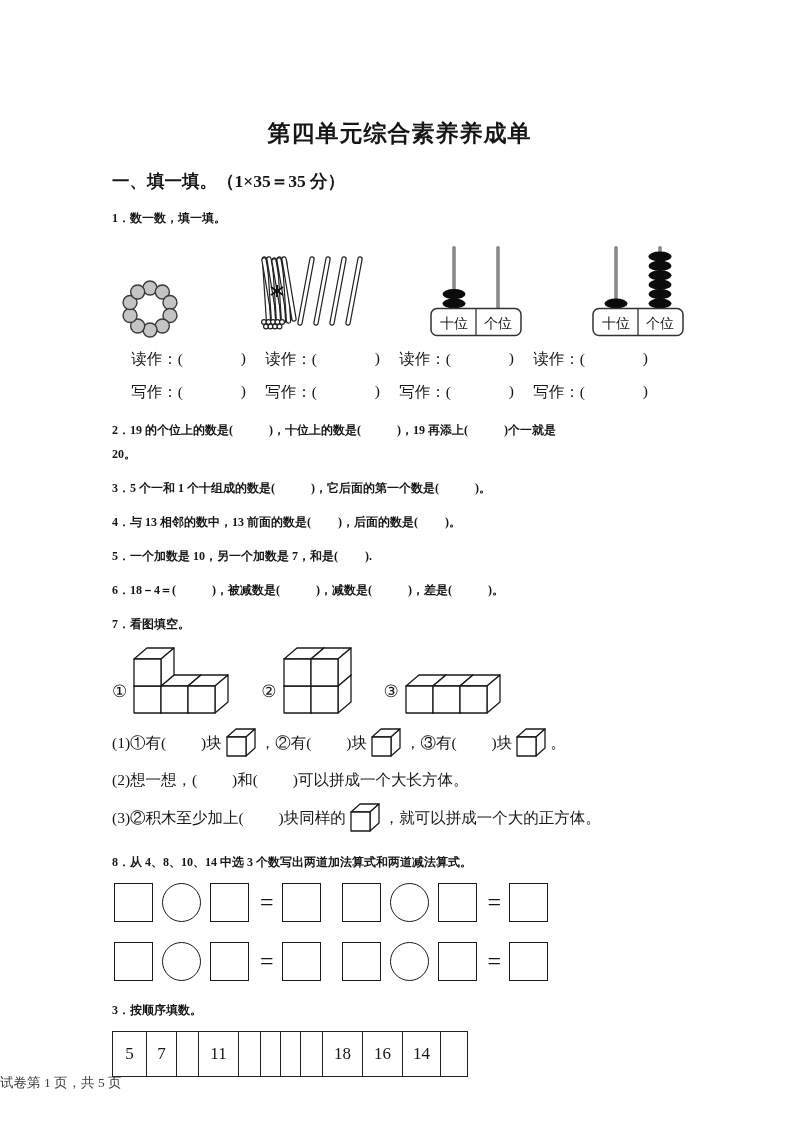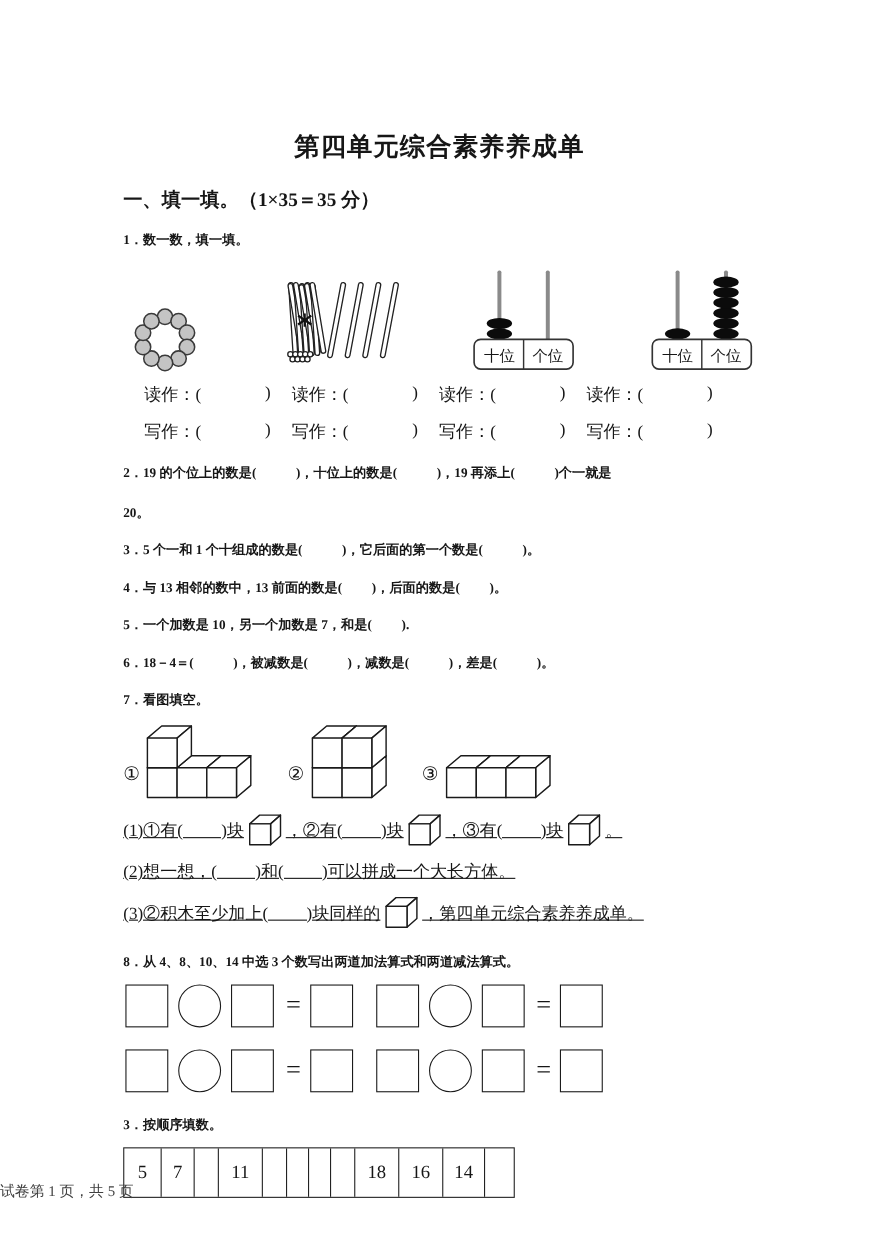--- a/index.html
+++ b/index.html
@@ -21,21 +21,21 @@
   .pic.counter1{margin-left:58px;}
   .pic.counter2{margin-left:66px;}
   .blank-row{display:flex;font-size:15.5px;margin-bottom:12px;}
   .blank-item{width:134px;display:flex;justify-content:flex-end;}
   .blank-item .sp{display:inline-block;width:58px;}
   
   .figs-row{display:flex;align-items:flex-end;margin:0 0 10px 0;}
   .figitem{display:flex;align-items:flex-end;}
   .figitem .circled{font-size:17px;margin-right:4px;padding-bottom:14px;}
   .figitem + .figitem{margin-left:30px;}
-  .subq{display:flex;align-items:center;font-size:15.5px;margin-bottom:10px;white-space:pre-wrap;flex-wrap:wrap;text-decoration:underline;}
+  .subq{display:flex;align-items:center;font-size:15.5px;margin-bottom:10px;white-space:pre-wrap;flex-wrap:wrap;}
   .cube-slot{display:inline-flex;align-items:center;margin:0 2px;}
   
   .eq-row{display:flex;align-items:center;margin:4px 0 20px 2px;}
   .eq-row .bx{width:37px;height:37px;border:1.7px solid #1b1b1b;background:#fff;margin-right:9px;flex:none;}
   .eq-row .ci{width:37px;height:37px;border:1.7px solid #1b1b1b;border-radius:50%;background:#fff;margin-right:9px;flex:none;}
   .eq-row .eqs{font-size:24px;margin:0 8px 0 2px;font-weight:400;}
   .eq-row .gp{width:12px;flex:none;}
   
   .seq-table{display:flex;border:1.7px solid #222;width:max-content;margin-top:4px;}
   .seq-cell{border-right:1.4px solid #222;height:44px;display:flex;align-items:center;justify-content:center;font-size:17px;box-sizing:border-box;}
@@ -183,21 +183,21 @@
         <span class="sp"></span>
         <span>)</span>
       </div>
     <div class="blank-item">
         <span>写作：(</span>
         <span class="sp"></span>
         <span>)</span>
       </div>
   </div>
 
-  <div class="q" style="margin-bottom:18px">2．19 的个位上的数是(            )，十位上的数是(            )，19 再添上(            )个一就是</div>
+  <div class="q" style="margin-bottom:6px">2．19 的个位上的数是(            )，十位上的数是(            )，19 再添上(            )个一就是</div>
   <div class="q">20。</div>
   <div class="q">3．5 个一和 1 个十组成的数是(            )，它后面的第一个数是(            )。</div>
   <div class="q">4．与 13 相邻的数中，13 前面的数是(         )，后面的数是(         )。</div>
   <div class="q">5．一个加数是 10，另一个加数是 7，和是(         ).</div>
   <div class="q">6．18－4＝(            )，被减数是(            )，减数是(            )，差是(            )。</div>
   <div class="q tight">7．看图填空。</div>
 
   <div class="figs-row">
     <div class="figitem">
       <span class="circled">①</span>
@@ -269,21 +269,21 @@
           <polygon fill="#fff" stroke="#1a1a1a" stroke-width="1.3" stroke-linejoin="round" points="22,11 31,3 31,22 22,30"></polygon>
           <rect fill="#fff" stroke="#1a1a1a" stroke-width="1.3" stroke-linejoin="round" x="3" y="11" width="19" height="19"></rect>
         </svg></span><span>。</span>
   </div>
   <div class="subq">(2)想一想，(         )和(         )可以拼成一个大长方体。</div>
   <div class="subq" style="margin-bottom:18px">
     <span>(3)②积木至少加上(         )块同样的</span><span class="cube-slot"><svg width="34" height="34" viewBox="0 0 34 34">
           <polygon fill="#fff" stroke="#1a1a1a" stroke-width="1.3" stroke-linejoin="round" points="3,11 12,3 31,3 22,11"></polygon>
           <polygon fill="#fff" stroke="#1a1a1a" stroke-width="1.3" stroke-linejoin="round" points="22,11 31,3 31,22 22,30"></polygon>
           <rect fill="#fff" stroke="#1a1a1a" stroke-width="1.3" stroke-linejoin="round" x="3" y="11" width="19" height="19"></rect>
-        </svg></span><span>，第四单元综合素养养成单。</span>
+        </svg></span><span>，就可以拼成一个大的正方体。</span>
   </div>
 
   <div class="q tight">8．从 4、8、10、14 中选 3 个数写出两道加法算式和两道减法算式。</div>
   <div class="eq-row" id="eqrow1">
       <div class="bx"></div>
       <div class="ci"></div>
       <div class="bx"></div>
       <span class="eqs">=</span>
       <div class="bx"></div>
       <div class="gp"></div>

